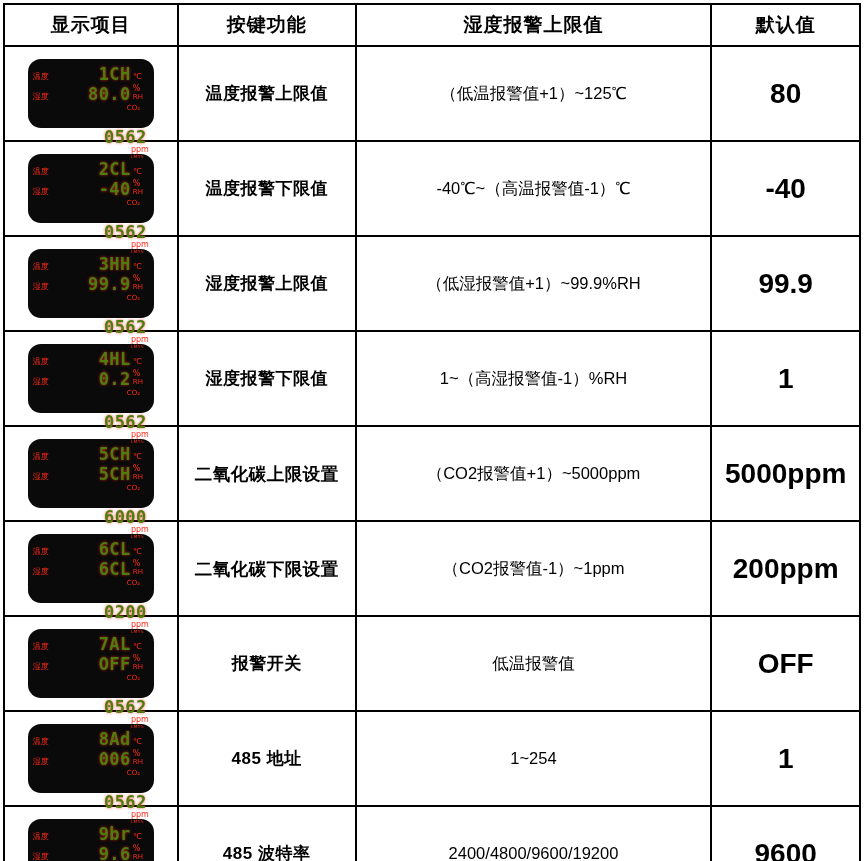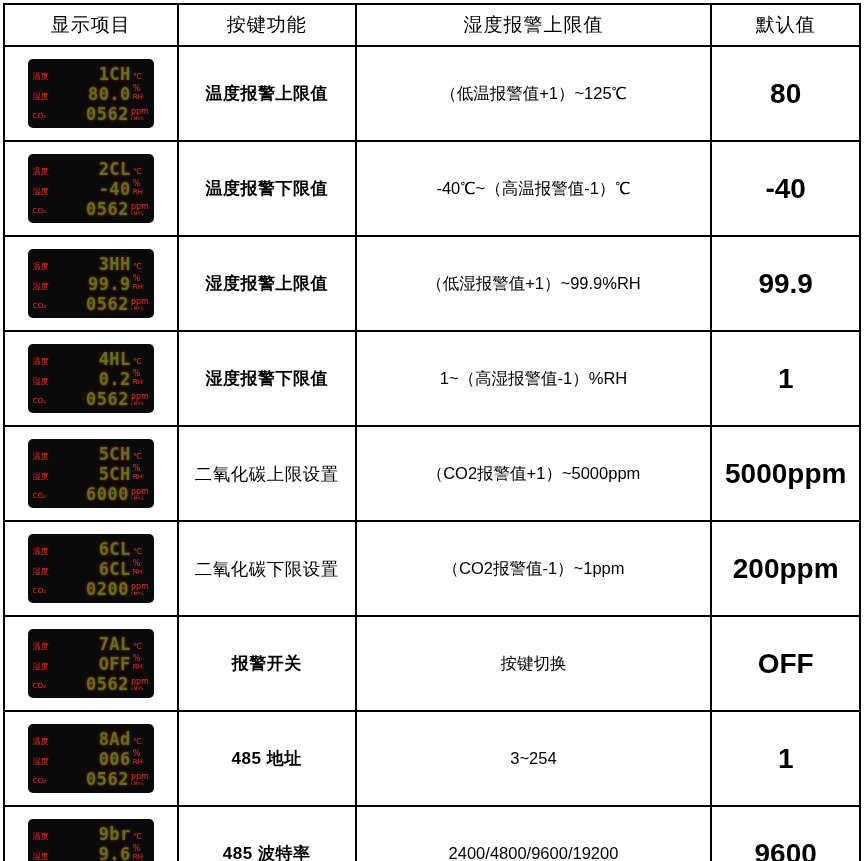--- a/index.html
+++ b/index.html
@@ -23,68 +23,68 @@
   table.spec-table th,
   table.spec-table td {
     border: 2px solid #000000;
     text-align: center;
     vertical-align: middle;
     padding: 0;
   }
   thead th {
     height: 40px;
     font-size: 19px;
-    font-weight: normal;
+    font-weight: bold;
     letter-spacing: 1px;
   }
   col.c-display { width: 166px; }
   col.c-func    { width: 170px; }
   col.c-range   { width: 340px; }
   col.c-default { width: 142px; }
 
   tbody tr { height: 79px; }
 
   td.func-cell {
     font-size: 17px;
     font-weight: bold;
     letter-spacing: 0.5px;
   }
   td.func-cell.thin {
-    font-weight: normal;
+    font-weight: bold;
     font-size: 17.5px;
   }
   td.range-cell {
     font-size: 16.5px;
     font-weight: normal;
   }
   td.default-cell {
     font-size: 28px;
     font-weight: bold;
   }
   td.display-cell {
     padding: 0;
   }
 
   
   .led-panel {
     width: 126px;
     margin: 12px auto;
     background: #0a0a0a;
-    border-radius: 5px;
+    border-radius: 13px;
     padding: 5px 5px 5px 5px;
     box-sizing: border-box;
     text-align: left;
   }
   .led-row {
     display: flex;
     align-items: flex-end;
     height: 19px;
     margin-bottom: 1px;
   }
-  .led-row:last-child { margin-bottom: 0; }
+  .led-row:last-child { margin-bottom: 0; flex-direction: column; }
 
   .led-label {
     color: #ff2a18;
     font-size: 8px;
     font-family: "DejaVu Sans", sans-serif;
     line-height: 9px;
     width: 22px;
     flex: 0 0 22px;
     padding-bottom: 2px;
     letter-spacing: 0px;
@@ -370,21 +370,21 @@
               <span class="led-label small-sub">CO₂</span>
               <span class="led-value">0562</span>
               <span class="led-unit">
                 <span class="u-top">ppm</span>
                 <span class="u-tiny">LMYS</span>
               </span>
             </div>
           </div>
         </td>
         <td class="func-cell">报警开关</td>
-        <td class="range-cell">按键切换</td>
+        <td class="range-cell">低温报警值</td>
         <td class="default-cell">OFF</td>
       </tr>
       <tr>
         <td class="display-cell">
           <div class="led-panel">
             <div class="led-row">
               <span class="led-label">温度</span>
               <span class="led-value">8Ad</span>
               <span class="led-unit">
                 <span class="u-top">℃</span>
@@ -403,21 +403,21 @@
               <span class="led-label small-sub">CO₂</span>
               <span class="led-value">0562</span>
               <span class="led-unit">
                 <span class="u-top">ppm</span>
                 <span class="u-tiny">LMYS</span>
               </span>
             </div>
           </div>
         </td>
         <td class="func-cell">485 地址</td>
-        <td class="range-cell">3~254</td>
+        <td class="range-cell">1~254</td>
         <td class="default-cell">1</td>
       </tr>
       <tr>
         <td class="display-cell">
           <div class="led-panel">
             <div class="led-row">
               <span class="led-label">温度</span>
               <span class="led-value">9br</span>
               <span class="led-unit">
                 <span class="u-top">℃</span>

